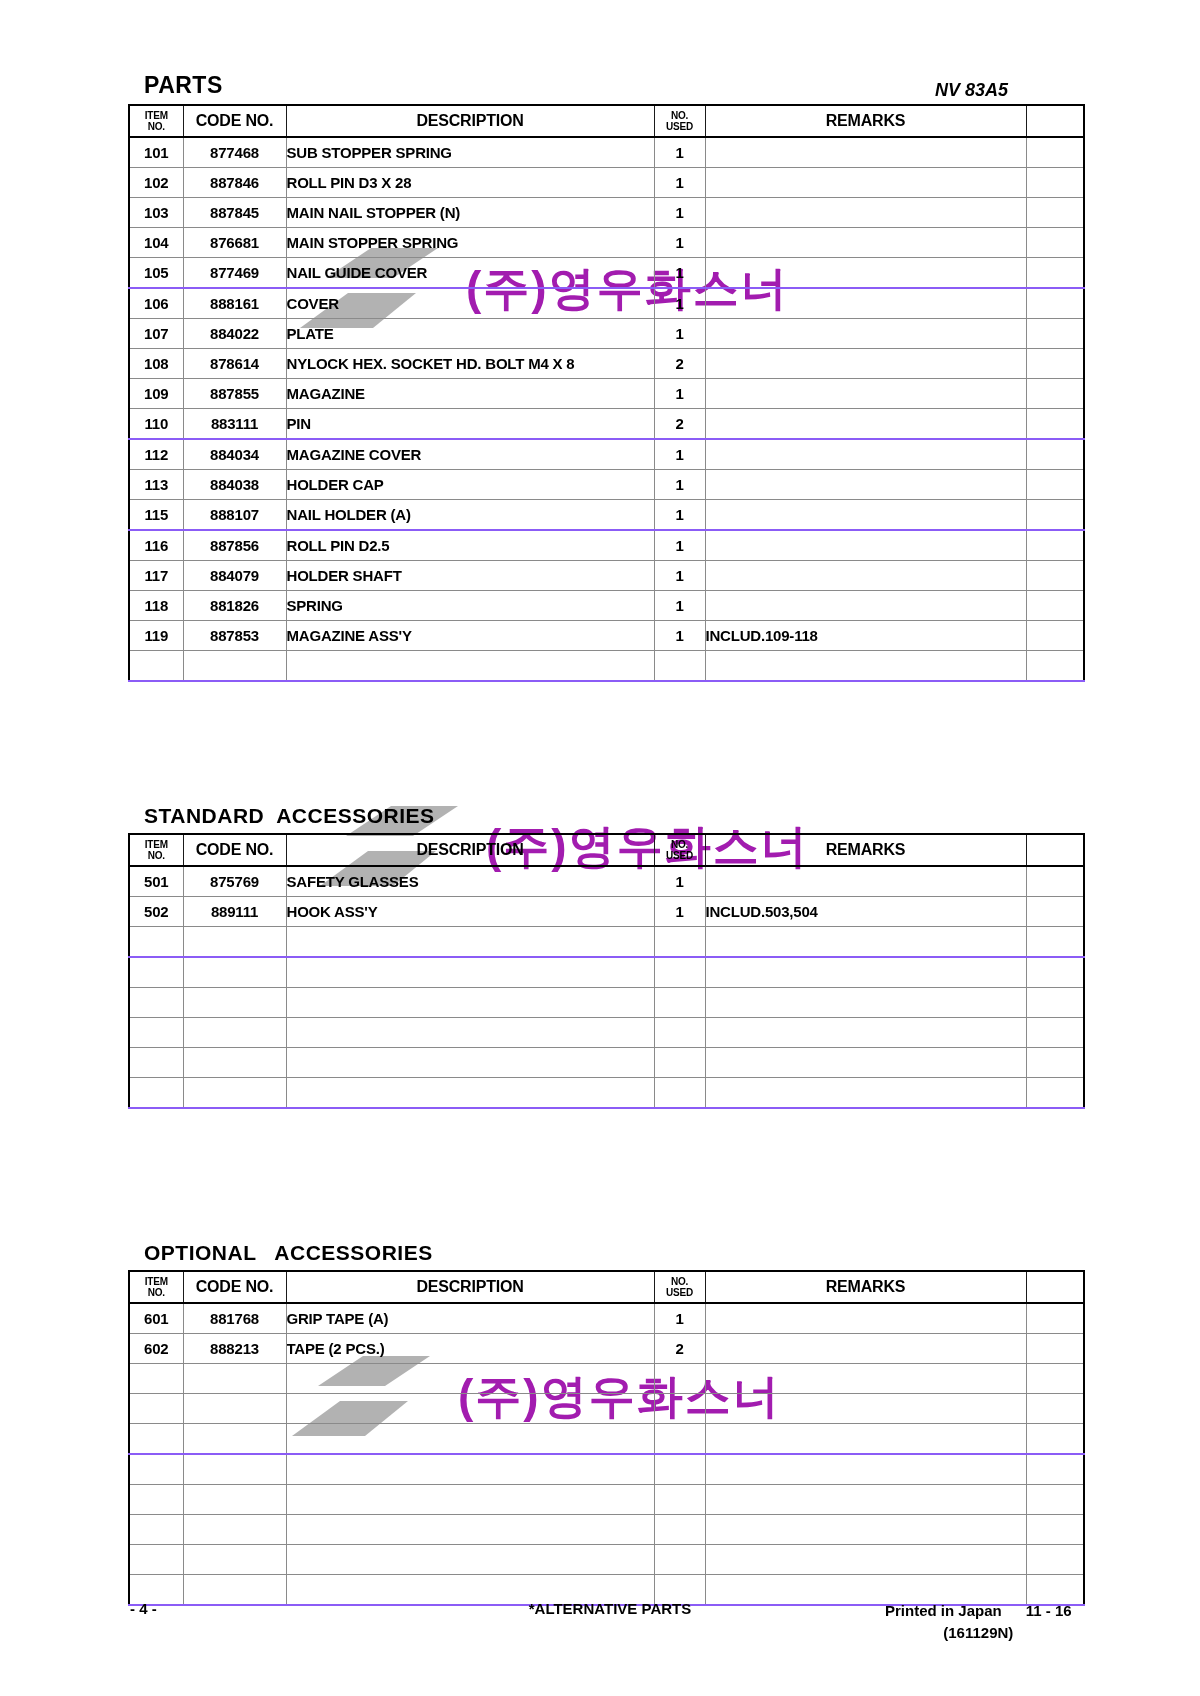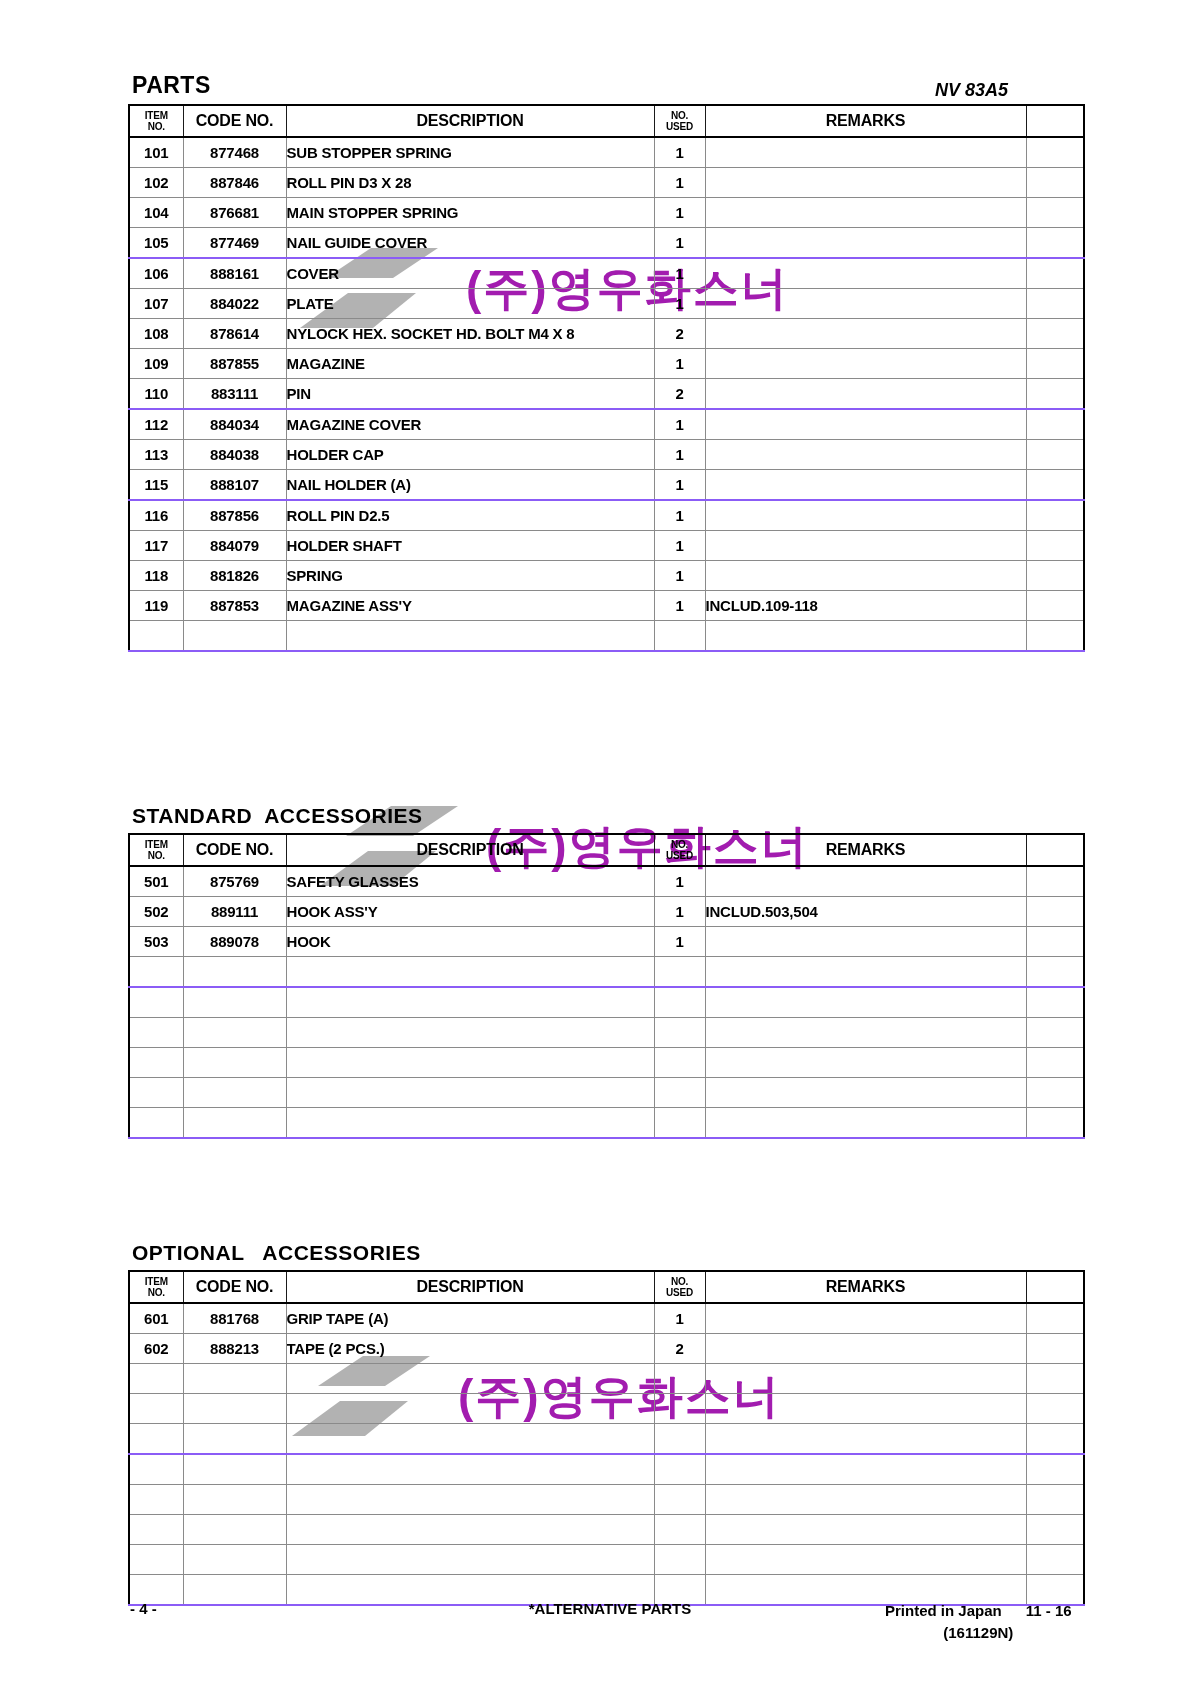--- a/index.html
+++ b/index.html
@@ -21,21 +21,21 @@
   .wm-text {
     font-size:46px; font-weight:bold; color:#a21caf;
     line-height:80px; margin-left:26px; letter-spacing:2px;
   }
   .wm1 { left:300px; top:248px; }
   .wm2 { left:320px; top:806px; }
   .wm3 { left:292px; top:1356px; }
 
   
   .sec-title {
-    position:absolute; left:132px; font-weight:bold; white-space:pre;
+    position:absolute; left:144px; font-weight:bold; white-space:pre;
     letter-spacing:0.5px; z-index:2;
   }
   .t0 { top:72px;  font-size:23px; }
   .t1 { top:804px; font-size:21px; }
   .t2 { top:1241px;font-size:21px; }
   .doc-code {
     position:absolute; top:80px; left:935px; width:150px; text-align:left;
     font-size:18px; font-weight:bold; z-index:2;font-style:italic;
   }
 
@@ -142,20 +142,28 @@
   </tr>
         <tr>
     <td class="c-item">102</td>
     <td class="c-code">887846</td>
     <td class="c-desc">ROLL PIN D3 X 28</td>
     <td class="c-used">1</td>
     <td class="c-rem"></td>
     <td class="c-alt"></td>
   </tr>
         <tr>
+    <td class="c-item">103</td>
+    <td class="c-code">887845</td>
+    <td class="c-desc">MAIN NAIL STOPPER (N)</td>
+    <td class="c-used">1</td>
+    <td class="c-rem"></td>
+    <td class="c-alt"></td>
+  </tr>
+        <tr>
     <td class="c-item">104</td>
     <td class="c-code">876681</td>
     <td class="c-desc">MAIN STOPPER SPRING</td>
     <td class="c-used">1</td>
     <td class="c-rem"></td>
     <td class="c-alt"></td>
   </tr>
         <tr class="group-end">
     <td class="c-item">105</td>
     <td class="c-code">877469</td>
@@ -306,28 +314,20 @@
     <td class="c-alt"></td>
   </tr>
         <tr>
     <td class="c-item">502</td>
     <td class="c-code">889111</td>
     <td class="c-desc">HOOK ASS'Y</td>
     <td class="c-used">1</td>
     <td class="c-rem">INCLUD.503,504</td>
     <td class="c-alt"></td>
   </tr>
-        <tr>
-    <td class="c-item">503</td>
-    <td class="c-code">889078</td>
-    <td class="c-desc">HOOK</td>
-    <td class="c-used">1</td>
-    <td class="c-rem"></td>
-    <td class="c-alt"></td>
-  </tr>
         <tr class="group-end">
     <td class="c-item"></td>
     <td class="c-code"></td>
     <td class="c-desc"></td>
     <td class="c-used"></td>
     <td class="c-rem"></td>
     <td class="c-alt"></td>
   </tr>
         <tr>
     <td class="c-item"></td>

